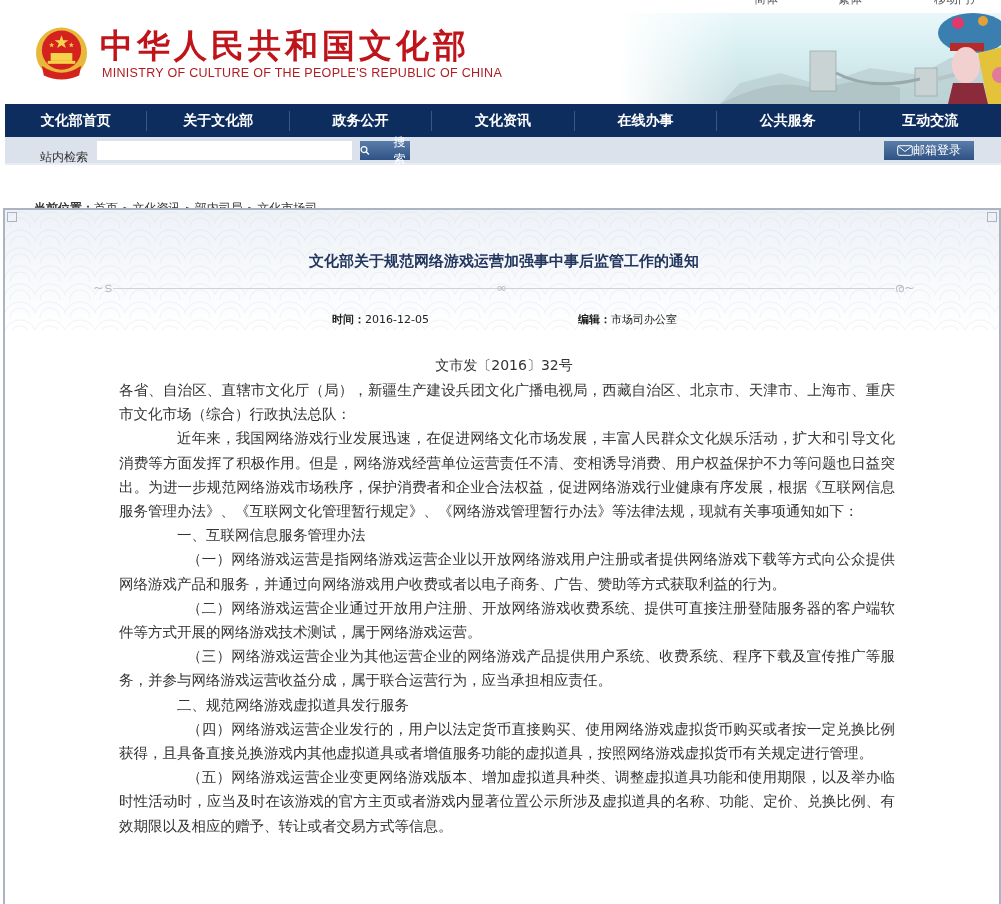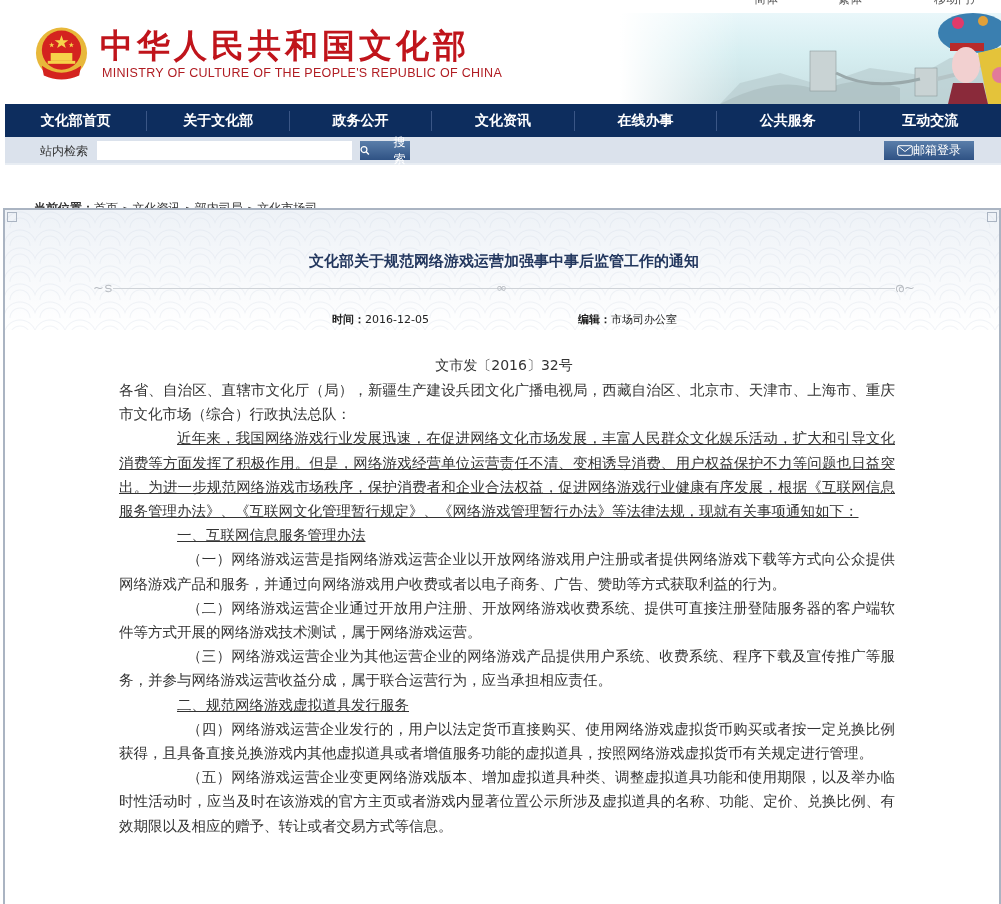--- a/index.html
+++ b/index.html
@@ -22,21 +22,21 @@
 
   
   .nav { position: absolute; left: 5px; top: 104px; width: 996px; height: 33px; background: #0d2d5e;
     display: flex; align-items: center; justify-content: space-between; }
   .nav-item { flex: 1; text-align: center; color: #fff; font-size: 14px; font-weight: bold; position: relative; white-space: nowrap; }
   .nav-sep { width: 1px; height: 20px; background: #3a5686; }
 
   
   .searchbar { position: absolute; left: 5px; top: 137px; width: 996px; height: 28px; background: #dbe2ec;
     border-bottom: 2px solid #e8edf3; }
-  .search-label { position: absolute; left: 35px; top: 6px; font-size: 12px; color: #333; }
+  .search-label { position: absolute; left: 35px; top: 12px; font-size: 12px; color: #333; }
   .search-input { position: absolute; left: 92px; top: 4px; width: 255px; height: 19px; background: #fff; border: none; outline: none; font-size: 12px; padding: 0 4px; }
   .search-btn { position: absolute; left: 355px; top: 4px; width: 50px; height: 19px;
     background: linear-gradient(180deg, #5a7eaa 0%, #2f5284 100%); color: #fff; font-size: 12px;
     display: flex; align-items: center; justify-content: center; gap: 19px; border: none; cursor: pointer; }
   .mail-btn { position: absolute; left: 879px; top: 4px; width: 90px; height: 19px;
     background: linear-gradient(180deg, #5a7eaa 0%, #2f5284 100%); color: #fff; font-size: 12px;
     display: flex; align-items: center; justify-content: center; border: none; cursor: pointer; }
 
   
   .breadcrumb { position: absolute; left: 20px; top: 183px; font-size: 12px; color: #333; display: flex; align-items: flex-end; white-space: nowrap; margin-top: 17px; }
@@ -67,21 +67,21 @@
   .divider .orn.r { right: 0; }
   .divider .orn.c { left: 403px; }
 
   .meta { position: absolute; top: 102px; font-size: 11px; color: #222; z-index: 2; white-space: nowrap; }
   .meta .k { font-weight: bold; }
 
   .doc-number { position: absolute; left: 0; width: 998px; top: 147px; text-align: center; font-size: 14px; color: #333; }
 
   .body-text { position: absolute; left: 114px; top: 168px; width: 776px; font-size: 14.5px; line-height: 24.2px; color: #333; }
   .body-text p { text-align: justify; }
-  .body-text .ind { text-indent: 58px; text-decoration: underline; }
+  .body-text .ind { text-indent: 58px; }
   .body-text .ind2 { text-indent: 68px; }
 </style>
 </head>
 <body>
 
 <div class="header">
   <div class="scenery">
     <div class="fade"></div>
     <svg width="398" height="91" viewBox="0 0 398 91" style="position:absolute;left:0;top:0;">
       <path d="M100 91 L120 70 L160 60 L200 72 L250 55 L300 62 L330 45 L398 40 L398 91 Z" fill="#b9cdd0" opacity="0.7"></path>

